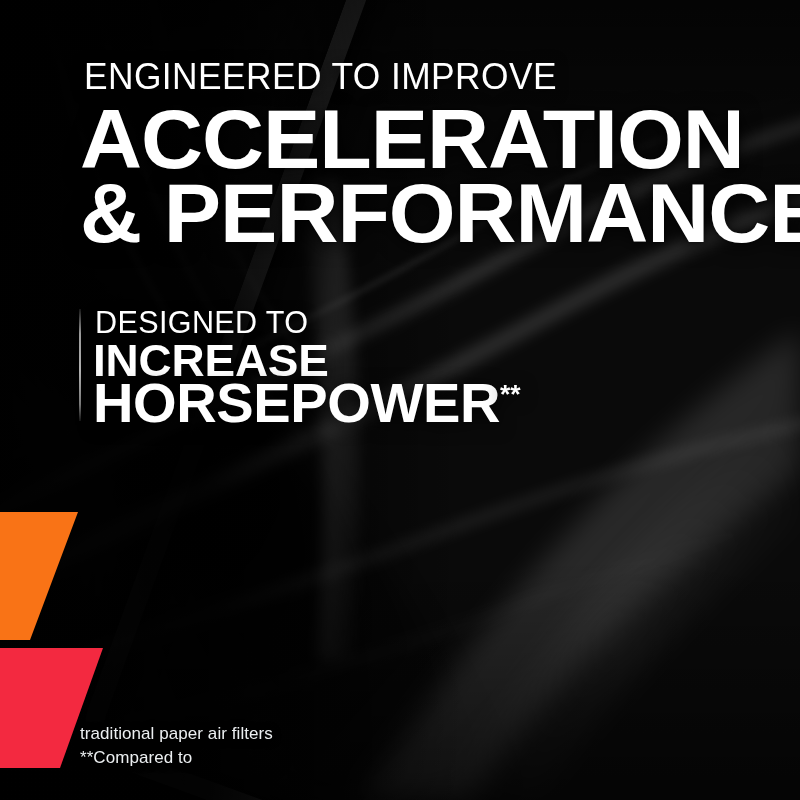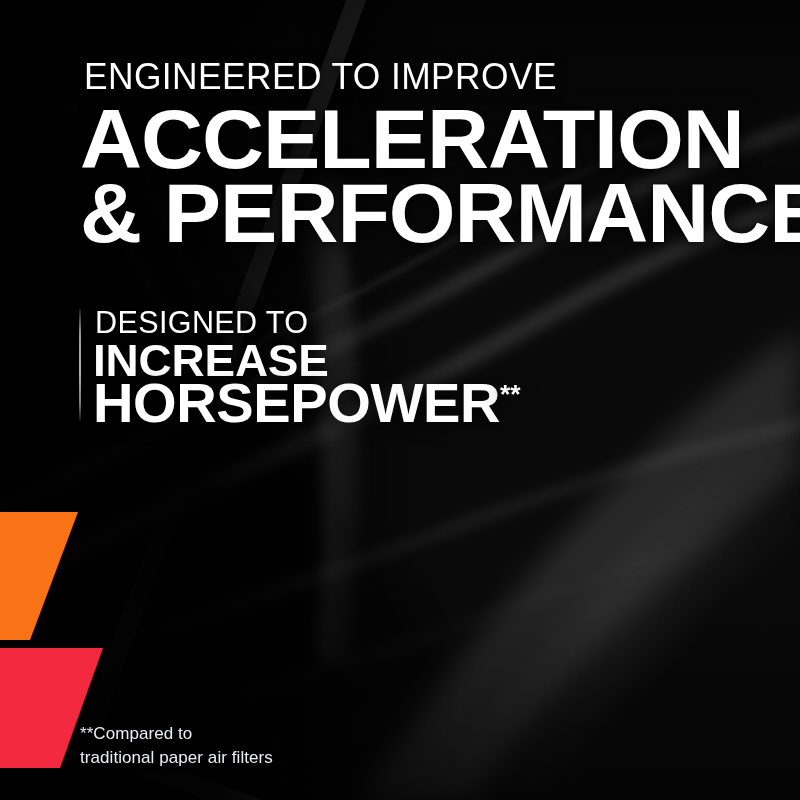--- a/index.html
+++ b/index.html
@@ -307,18 +307,18 @@
 
     <div class="rule"></div>
 
     <div class="sub-eyebrow">DESIGNED TO</div>
 
     <div class="sub-h1">INCREASE</div>
 
     <div class="sub-h2"><span>HORSEPOWER</span><span class="ast">**</span></div>
 
     <div class="footnote">
+      <div>traditional paper air filters</div>
       <div>**Compared to</div>
-      <div>traditional paper air filters</div>
     </div>
 
   </div>
 </div>
 
 </body></html>

